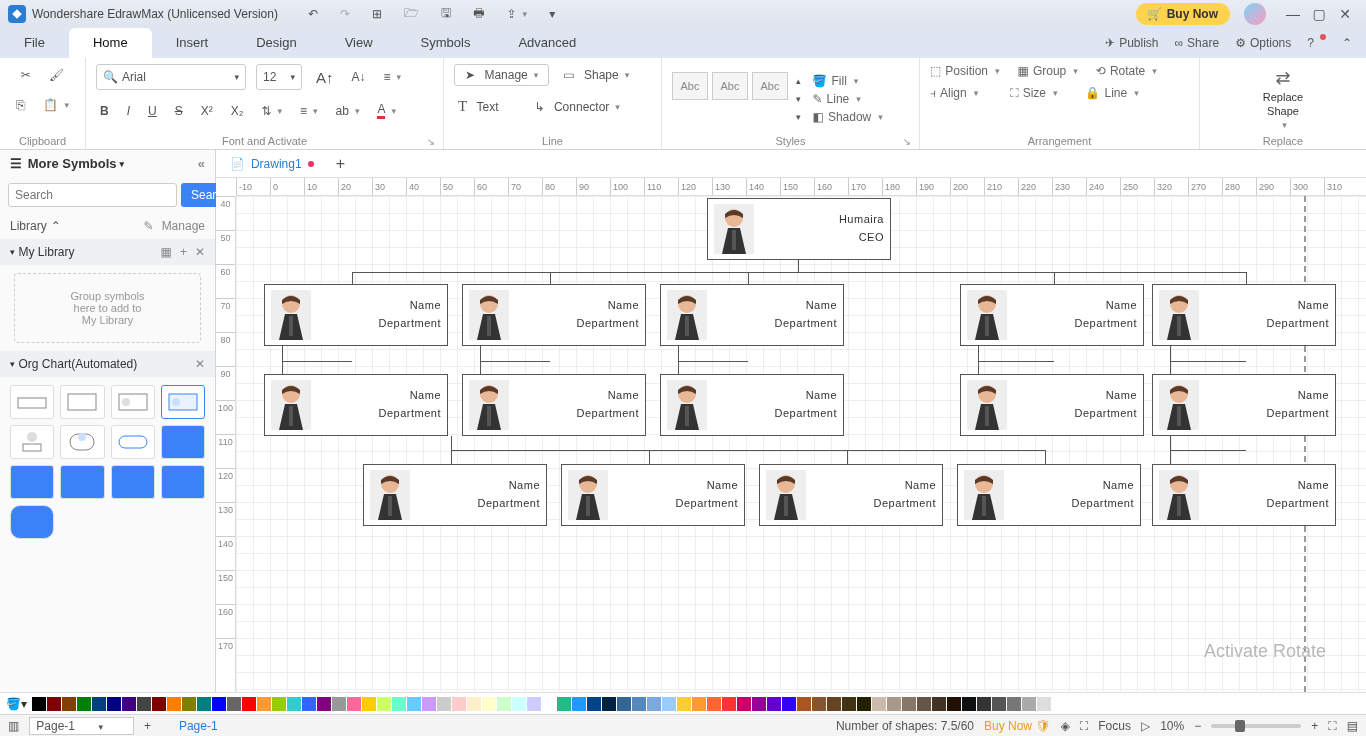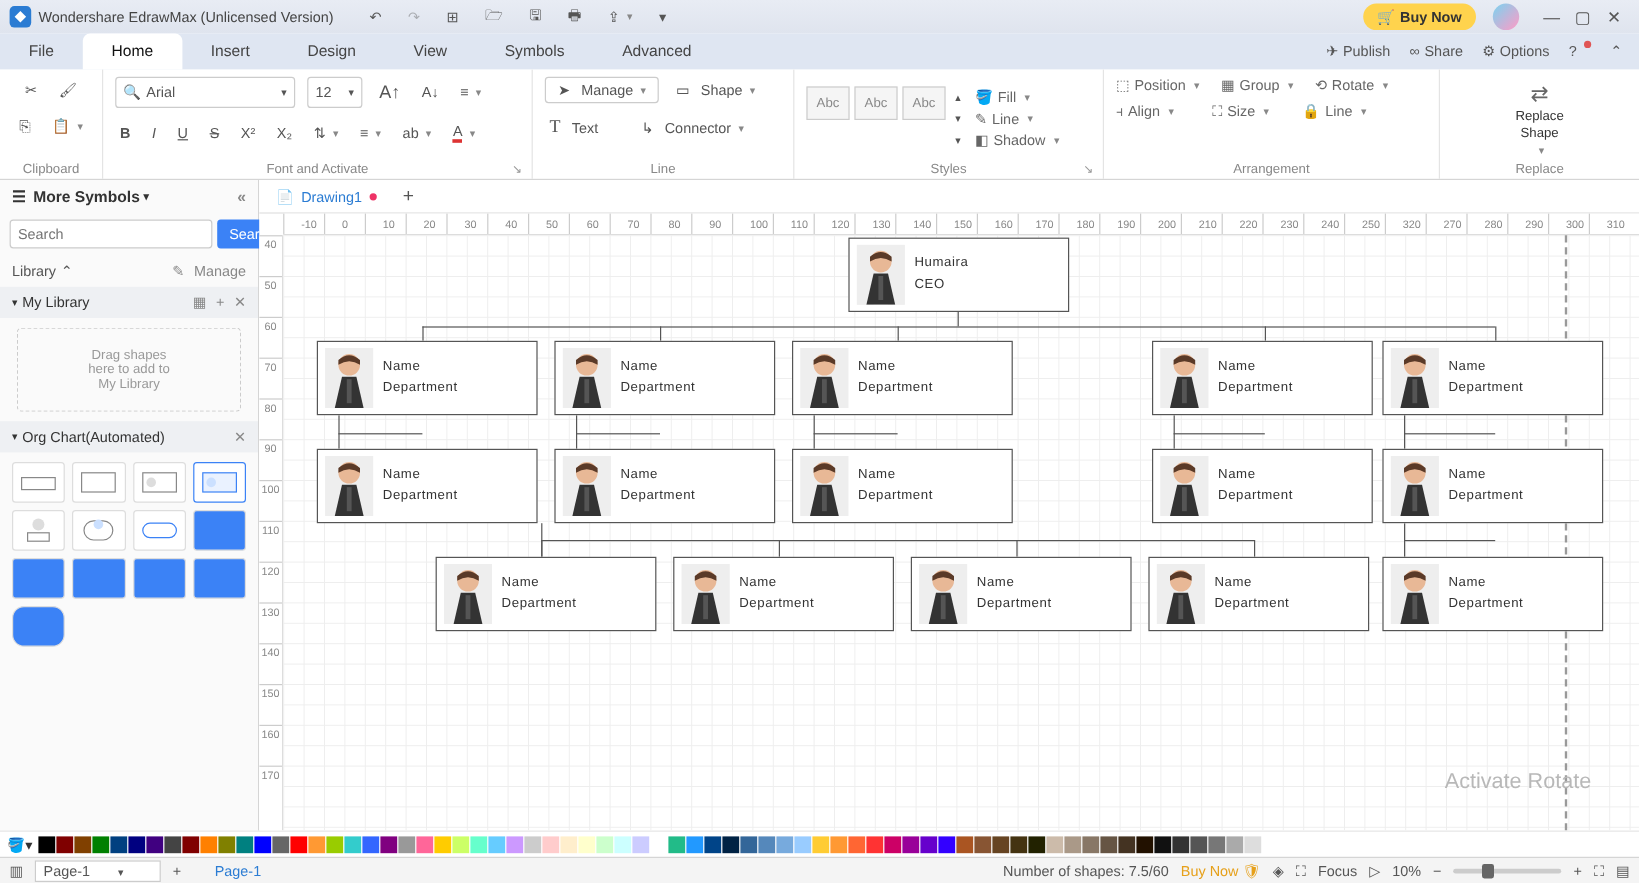--- a/index.html
+++ b/index.html
@@ -60,34 +60,34 @@
 .thumb.blue { background:#3b82f6; }
 
 
 .canvas-wrap { flex:1; position:relative; background:#fff; overflow:hidden; }
 .doc-tabs { height:28px; display:flex; align-items:center; border-bottom:1px solid #e0e0e0; padding-left:6px; gap:14px; }
 .doc-tab { display:flex; align-items:center; gap:6px; color:#2b7cd3; font-size:12px; padding:4px 8px; }
 .doc-tab .dot { width:6px; height:6px; background:#e36; border-radius:50%; }
 .add-tab { color:#555; font-size:16px; }
 
 .ruler-h { position:absolute; left:20px; right:0; top:28px; height:18px; background:#fff; border-bottom:1px solid #ddd; display:flex; font-size:9px; color:#888; }
-.ruler-h div { width:34px; border-left:1px solid #ccc; padding-left:14px; line-height:18px; }
+.ruler-h div { width:34px; border-left:1px solid #ccc; padding-left:2px; line-height:18px; }
 .ruler-v { position:absolute; left:0; top:46px; bottom:0; width:20px; background:#fff; border-right:1px solid #ddd; display:flex; flex-direction:column; font-size:9px; color:#888; }
 .ruler-v div { height:34px; border-top:1px solid #ccc; padding-top:2px; text-align:center; }
 
 .canvas { position:absolute; left:20px; top:46px; right:0; bottom:0;
   background:linear-gradient(#eee 1px,transparent 1px),linear-gradient(90deg,#eee 1px,transparent 1px);
   background-size:17px 17px; }
 .page-edge { position:absolute; right:60px; top:0; bottom:0; width:2px; border-right:2px dashed #999; }
 
 
 .org-box { position:absolute; border:1px solid #555; background:#fff; height:62px; display:flex; align-items:center; padding:4px 6px; }
 .avatar { width:40px; height:50px; background:#eee; display:flex; align-items:flex-end; justify-content:center; margin-right:8px; flex-shrink:0; }
 .avatar svg { width:40px; height:50px; }
-.org-txt { flex:1; text-align:left; font-size:11px; color:#333; line-height:1.6; letter-spacing:0.5px; }
+.org-txt { flex:1; text-align:right; font-size:11px; color:#333; line-height:1.6; letter-spacing:0.5px; }
 .conn { position:absolute; background:#555; }
 
 
 .colorbar { height:22px; display:flex; align-items:center; padding:0 6px; gap:1px; background:#fff; border-top:1px solid #e0e0e0; }
 .colorbar .sw { width:14px; height:14px; }
 .watermark { position:absolute; right:40px; bottom:30px; color:#b8b8b8; font-size:18px; pointer-events:none; }
 
 
 .statusbar { height:22px; background:#f4f4f4; border-top:1px solid #d5d5d5; display:flex; align-items:center; padding:0 8px; font-size:12px; color:#555; gap:10px; }
 .page-combo { border:1px solid #ccc; padding:1px 30px 1px 6px; background:#fff; }
@@ -330,21 +330,21 @@
     <div class="lp-section">
       <span style="font-size:9px;margin-right:4px">▾</span>
       <span>My Library</span>
       <div style="margin-left:auto;display:flex;gap:8px;color:#888">
         <span>▦</span>
         <span>+</span>
         <span>✕</span>
       </div>
     </div>
     <div class="lp-drop">
-      <span>Drag shapes</span>
+      <span>Group symbols</span>
       <span>here to add to</span>
       <span>My Library</span>
     </div>
     <div class="lp-section">
       <span style="font-size:9px;margin-right:4px">▾</span>
       <span>Org Chart(Automated)</span>
       <span style="margin-left:auto;color:#888">✕</span>
     </div>
     <div class="lp-thumbs">
       <div class="thumb">

